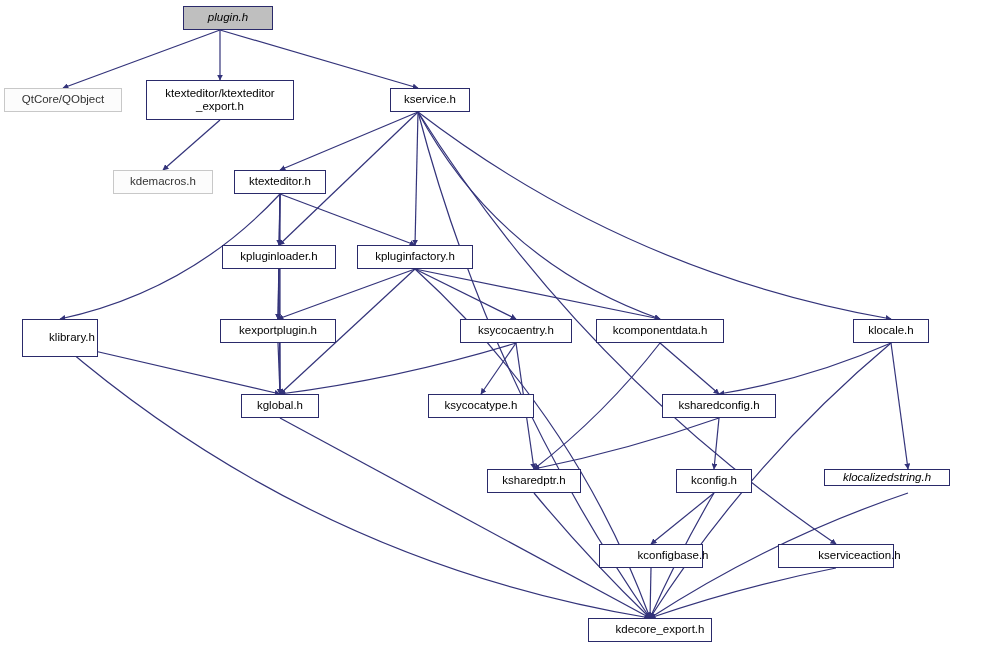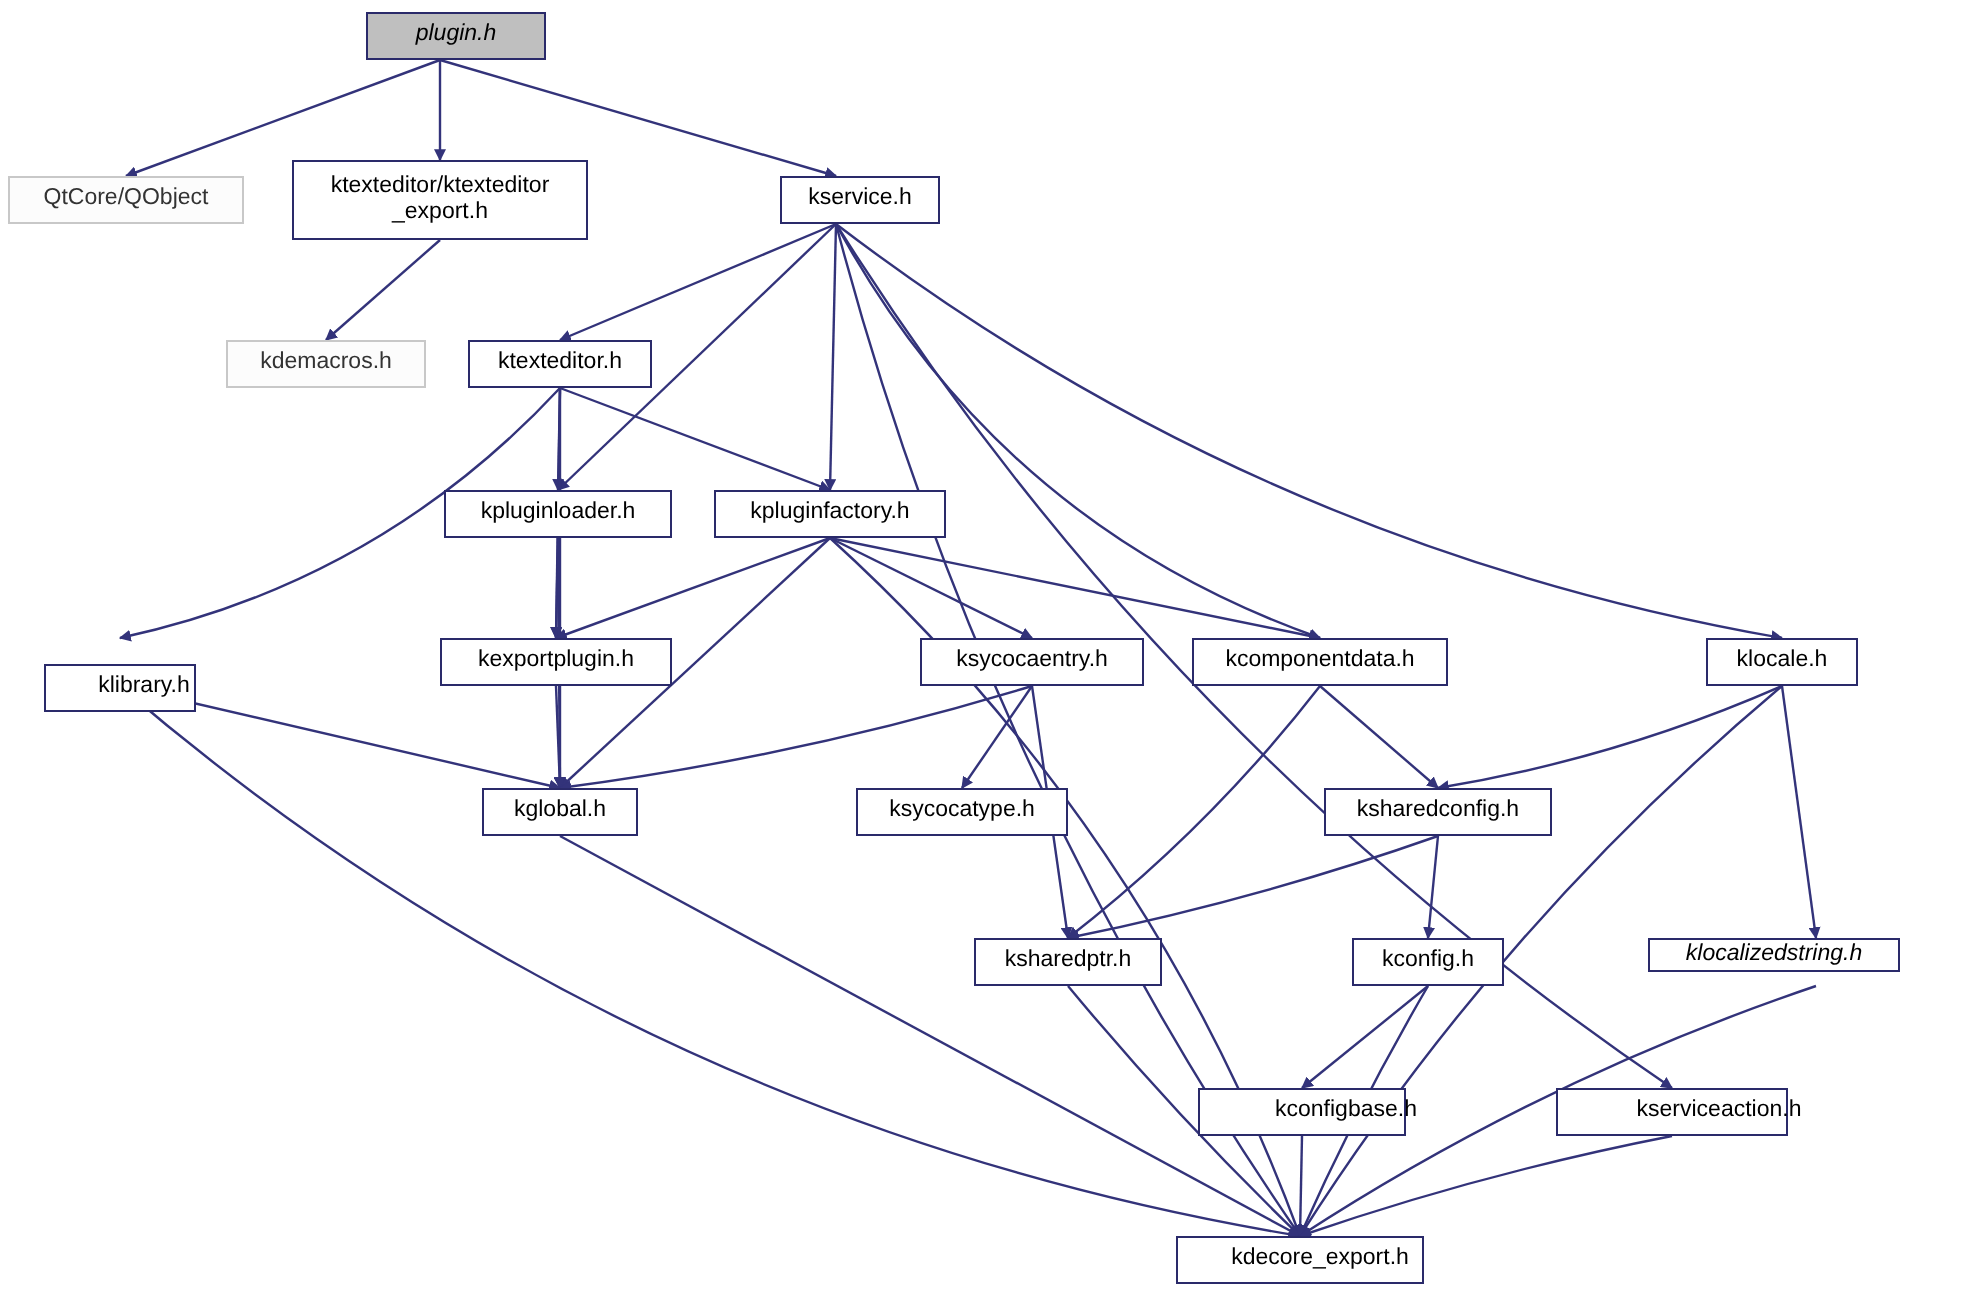--- a/index.html
+++ b/index.html
@@ -106,21 +106,21 @@
   <div id="nodes">
       <div class="node root" style="left: 183px; top: 6px; width: 90px; height: 24px; font-style: italic;">plugin.h</div>
       <div class="node ext" style="left: 4px; top: 88px; width: 118px; height: 24px;">QtCore/QObject</div>
       <div class="node" style="left: 146px; top: 80px; width: 148px; height: 40px;">ktexteditor/ktexteditor
 _export.h</div>
       <div class="node" style="left: 378px; top: 88px; width: 80px; height: 24px; margin-left: 12px;">kservice.h</div>
       <div class="node ext" style="left: 113px; top: 170px; width: 100px; height: 24px;">kdemacros.h</div>
       <div class="node" style="left: 234px; top: 170px; width: 92px; height: 24px;">ktexteditor.h</div>
       <div class="node" style="left: 222px; top: 245px; width: 114px; height: 24px;">kpluginloader.h</div>
       <div class="node" style="left: 357px; top: 245px; width: 116px; height: 24px;">kpluginfactory.h</div>
-      <div class="node" style="left: 22px; top: 332px; width: 76px; height: 24px; padding-left: 24px;">klibrary.h</div>
+      <div class="node" style="left: 22px; top: 319px; width: 76px; height: 38px; padding-left: 24px;">klibrary.h</div>
       <div class="node" style="left: 220px; top: 319px; width: 116px; height: 24px;">kexportplugin.h</div>
       <div class="node" style="left: 460px; top: 319px; width: 112px; height: 24px;">ksycocaentry.h</div>
       <div class="node" style="left: 596px; top: 319px; width: 128px; height: 24px;">kcomponentdata.h</div>
       <div class="node" style="left: 853px; top: 319px; width: 76px; height: 24px;">klocale.h</div>
       <div class="node" style="left: 241px; top: 394px; width: 78px; height: 24px;">kglobal.h</div>
       <div class="node" style="left: 428px; top: 394px; width: 106px; height: 24px;">ksycocatype.h</div>
       <div class="node" style="left: 662px; top: 394px; width: 114px; height: 24px;">ksharedconfig.h</div>
       <div class="node" style="left: 487px; top: 469px; width: 94px; height: 24px;">ksharedptr.h</div>
       <div class="node" style="left: 676px; top: 469px; width: 76px; height: 24px;">kconfig.h</div>
       <div class="node" style="left: 824px; top: 469px; width: 126px; height: 17px; font-style: italic;">klocalizedstring.h</div>

